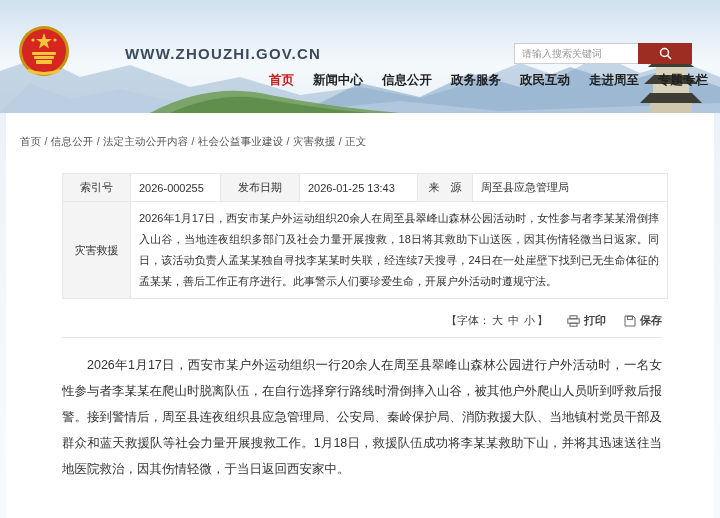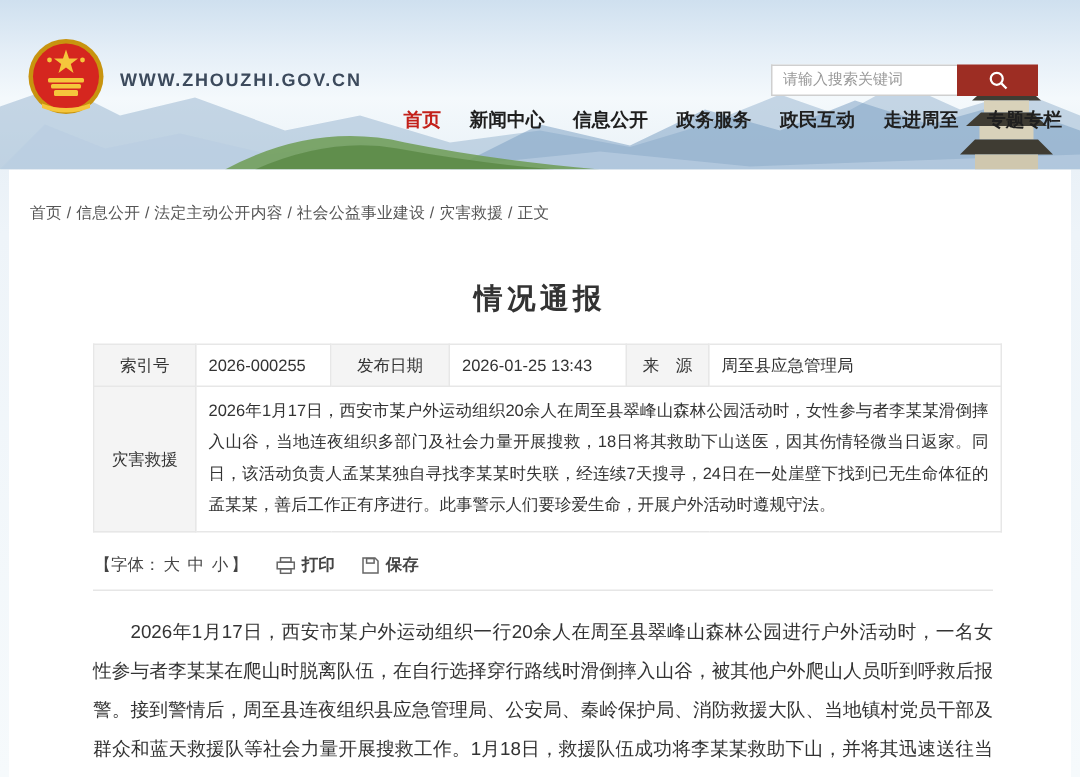--- a/index.html
+++ b/index.html
@@ -17,21 +17,21 @@
   }
   .banner-art { position:absolute; left:0; bottom:0; width:720px; height:70px; }
 
   .logo { position:absolute; left:18px; top:25px; display:flex; align-items:center; }
   .emblem { width:52px; height:52px; flex:0 0 auto; }
   .logo-text { margin-left:10px; }
   .site-name {
     color:#d5261f; font-size:21px; font-weight:bold; letter-spacing:2px; line-height:1.1;
     text-shadow: 0 0 1px rgba(213,38,31,.35);
   }
-  .site-url { margin-top:4px; color:#3c4a5c; font-size:12px; font-weight:bold; letter-spacing:1.2px; }
+  .site-url { margin-top:4px; color:#3c4a5c; font-size:15px; font-weight:bold; letter-spacing:1.2px;margin-left:45px; }
 
   .nav { position:absolute; top:24px; right:12px; display:flex; gap:19px; }
   .nav-item { font-size:12.5px; font-weight:bold; color:#1f1f1f; cursor:pointer; white-space:nowrap;margin-top:48px; }
   .nav-item.active { color:#c3201a; }
 
   .search { position:absolute; top:43px; right:28px; display:flex; }
   .search-input {
     width:124px; height:21px; border:1px solid #cfcfcf; border-right:none; background:#fff;
     font-size:10px; padding:0 7px; color:#333; outline:none;
     font-family:"Liberation Sans","DejaVu Sans",sans-serif;
@@ -57,21 +57,21 @@
   table.meta {
     border-collapse:collapse; margin:17px 52px 0 56px; width:606px;
     font-size:11px; color:#333; table-layout:fixed;
   }
   table.meta td { border:1px solid #e7e7e7; padding:6px 8px; }
   table.meta td.lbl { background:#f4f4f4; text-align:center; color:#333; }
   .c1{width:68px}.c2{width:90px}.c3{width:79px}.c4{width:118px}.c5{width:55px}
   td.summary { line-height:21px; text-align:justify; padding:7px 10px; }
 
   .toolbar {
-    margin:14px 52px 0 56px; display:flex; align-items:center;
+    margin:14px 52px 0 56px; display:flex; justify-content:flex-end; align-items:center;
     gap:18px; font-size:11px; color:#444; padding-bottom:9px; border-bottom:1px solid #e6e6e6;
   }
   .tool { display:flex; align-items:center; gap:4px; cursor:pointer; color:#444;font-weight:bold; }
   .font-sizes span { cursor:pointer; padding:0 1px; }
 
   .article-body { margin:14px 52px 0 56px; font-size:12.5px; line-height:26px; text-align:justify; color:#333; }
   .article-body p { text-indent:2em; margin-bottom:13px; }
 </style>
 </head>
 <body>
@@ -132,21 +132,20 @@
         <line x1="8.6" y1="8.6" x2="12" y2="12" stroke="#fff" stroke-width="1.5"></line>
       </svg>
     </button>
   </div>
 </div>
 
 <div class="card">
 
   <div class="breadcrumb">首页 /  信息公开 / 法定主动公开内容 / 社会公益事业建设 / 灾害救援 / 正文</div>
 
-  <div class="article-title">情况通报</div>
 
   <table class="meta">
     <tbody>
         <tr>
       <td class="lbl c1">索引号</td>
       <td class="c2">2026-000255</td>
       <td class="lbl c3">发布日期</td>
       <td class="c4">2026-01-25 13:43</td>
       <td class="lbl c5">来　源</td>
       <td>周至县应急管理局</td>

